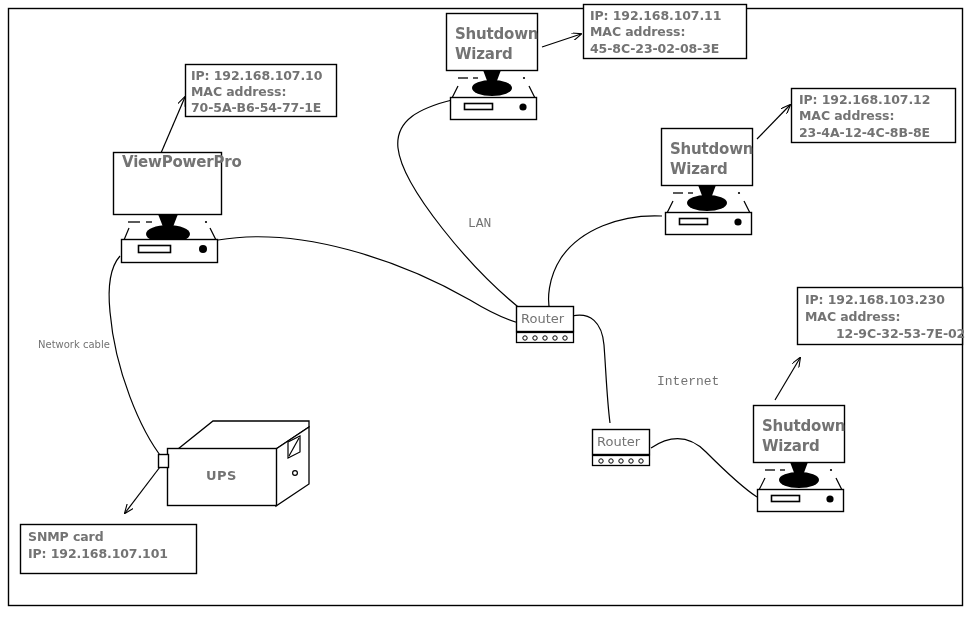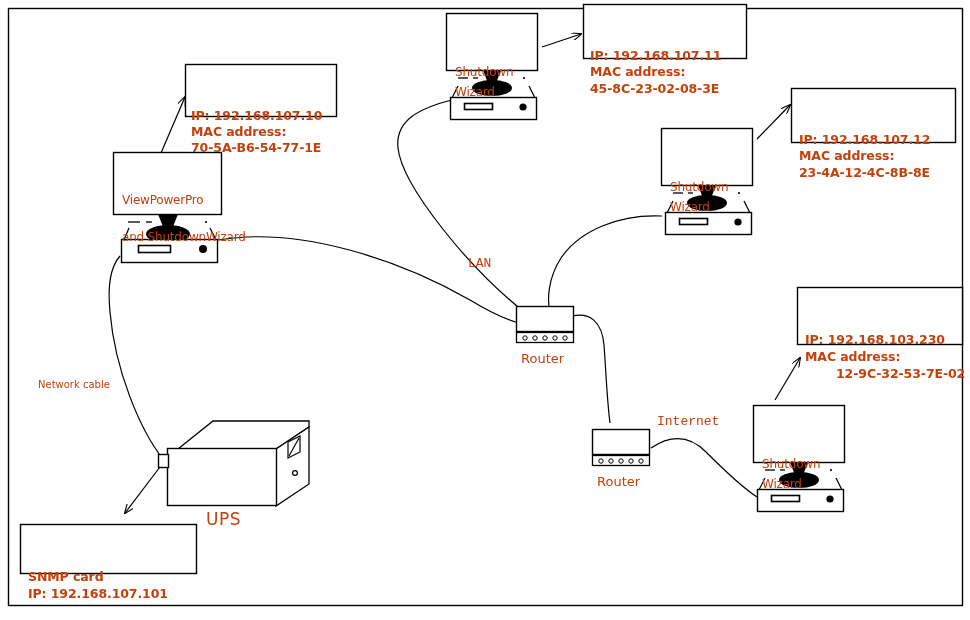--- a/index.html
+++ b/index.html
@@ -24,53 +24,52 @@
   svg.canvas {
     position: absolute;
     left: 0; top: 0;
     width: 970px;
     height: 620px;
   }
   
   .txt {
     position: absolute;
     font-family: "DejaVu Sans", sans-serif;
-    color: #c2410c;
+    color: #737373;
     white-space: pre;
     line-height: 1.30;
-    margin-top: 40px;
   }
   .infobox-text {
     font-size: 12.5px;
     font-weight: bold;
     letter-spacing: -0.1px;
   }
   .monitor-text {
-    font-size: 12px;
-    font-weight: normal;
+    font-size: 15px;
+    font-weight: bold;
     letter-spacing: -0.2px;
     line-height: 1.45;
   }
   .device-text {
     font-size: 13px;
     font-weight: normal;
     letter-spacing: 0px;
   }
   .cable-text {
     font-size: 10px;
     font-weight: normal;
   }
   .link-text {
     font-size: 13px;
     font-weight: normal;
     font-family: Liberation Mono, monospace;
   }
   .ups-text {
-    font-size: 17px;
-    font-weight: normal;
+    font-size: 13px;
+    font-weight: bold;
     letter-spacing: 0.5px;
   }
 </style>
 </head>
 <body>
 
 <div id="diagram-root">
 
   <svg class="canvas" viewBox="0 0 970 620">
     <defs>
@@ -210,21 +209,20 @@
   <div class="txt infobox-text" style="left:799px; top:125px;">23-4A-12-4C-8B-8E</div>
 
   <div class="txt infobox-text" style="left:805px; top:292px;">IP: 192.168.103.230</div>
   <div class="txt infobox-text" style="left:805px; top:309px;">MAC address:</div>
   <div class="txt infobox-text" style="left:836px; top:326px;">12-9C-32-53-7E-02</div>
 
   <div class="txt infobox-text" style="left:28px; top:529px;">SNMP card</div>
   <div class="txt infobox-text" style="left:28px; top:546px;">IP: 192.168.107.101</div>
 
   <div class="txt monitor-text" style="left:122px; top:152px;">ViewPowerPro</div>
-  <div class="txt monitor-text" style="left:122px; top:189px;">and ShutdownWizard</div>
 
   <div class="txt monitor-text" style="left:455px; top:24px;">Shutdown</div>
   <div class="txt monitor-text" style="left:455px; top:44px;">Wizard</div>
 
   <div class="txt monitor-text" style="left:670px; top:139px;">Shutdown</div>
   <div class="txt monitor-text" style="left:670px; top:159px;">Wizard</div>
 
   <div class="txt monitor-text" style="left:762px; top:416px;">Shutdown</div>
   <div class="txt monitor-text" style="left:762px; top:436px;">Wizard</div>
 

